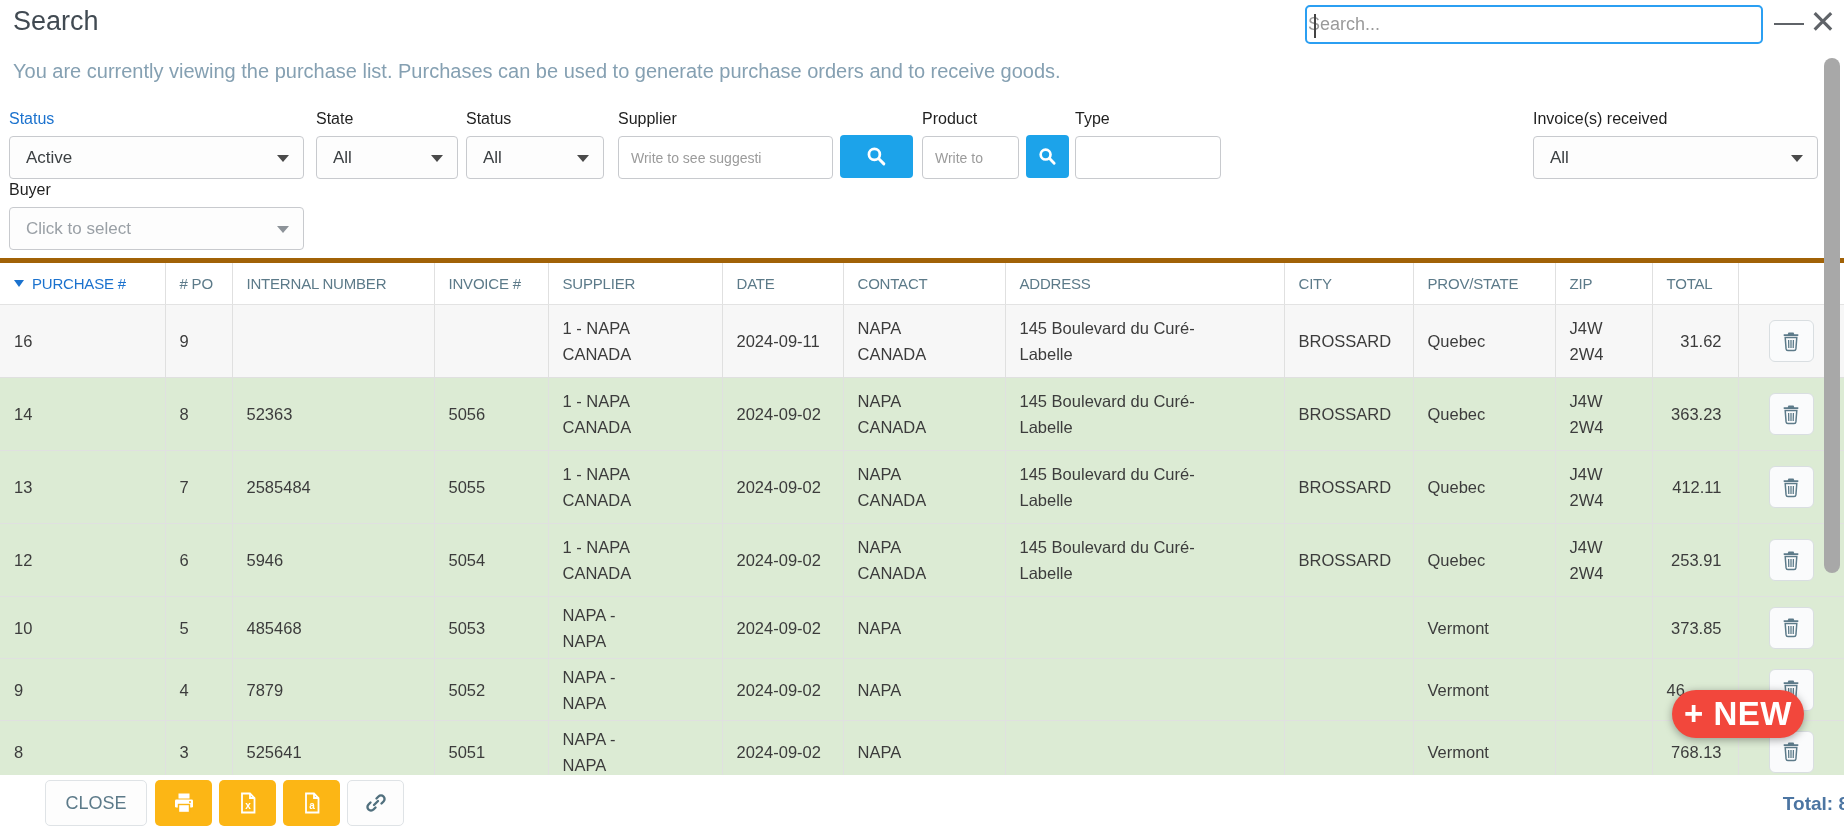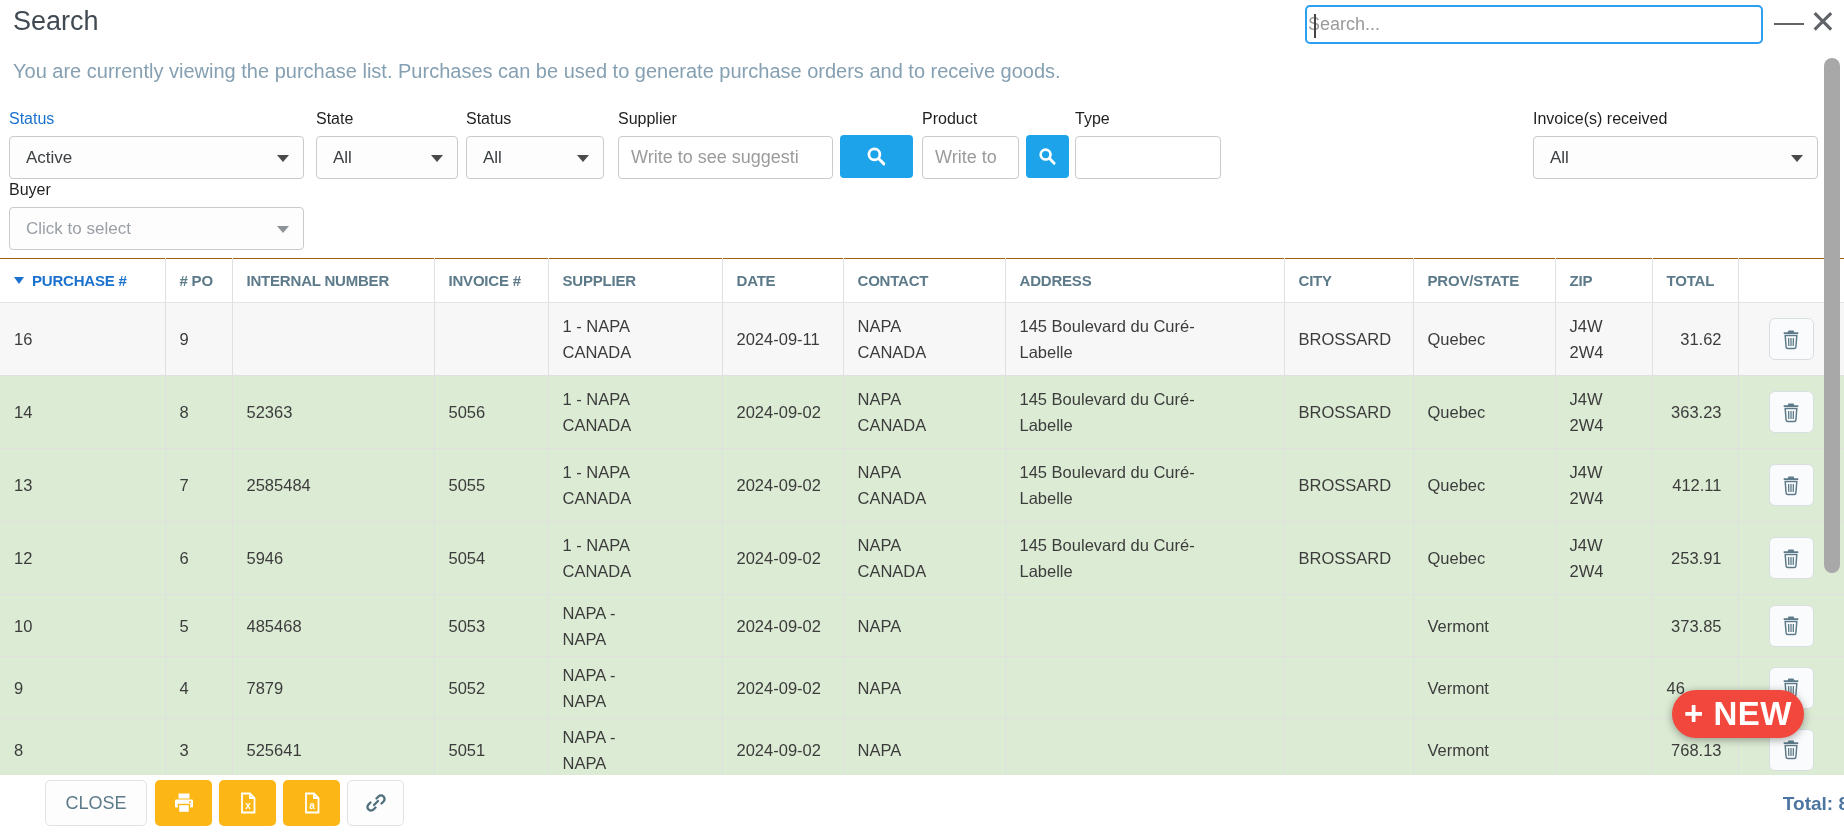--- a/index.html
+++ b/index.html
@@ -27,30 +27,30 @@
   .fblock { position:absolute; }
   .fblock label { display:block; font-size:16px; color:#1f1f1f; margin-bottom:8px; height:18px; }
   .fblock label.blue { color:var(--c-accent,#1b72ce); }
   .control { height:43px; border:1px solid #c8cace; border-radius:4px; background:#fdfdfd;
     display:flex; align-items:center; padding:0 16px; font-size:17px; color:#3c4043; position:relative; width:100%; }
   .control .chev { position:absolute; right:14px; top:50%; margin-top:-3px; width:0; height:0;
     border-left:6px solid transparent; border-right:6px solid transparent; border-top:7px solid #4a4a4a; }
   .control.placeholder { color:#9aa0a6; }
   .control.placeholder .chev { border-top-color:#8d9399; }
   .fblock input.txt { width:100%; height:43px; border:1px solid #c8cace; border-radius:4px; background:#fff;
-    padding:4px 12px; font-size:18px; font-family:"Liberation Sans",sans-serif; color:#333; outline:none; }
+    padding:4px 12px; font-size:14px; font-family:"Liberation Sans",sans-serif; color:#333; outline:none; }
   .fblock input.txt::placeholder { color:#9b9b9b; }
   .sbtn { position:absolute; height:43px; border:none; border-radius:4px; background:var(--c-search,#1ca3ea);
     display:flex; align-items:center; justify-content:center; cursor:pointer; }
 
   
   .table-wrap { position:absolute; left:0; top:258px; width:1844px; height:517px; overflow:hidden; }
   table { border-collapse:collapse; table-layout:fixed; width:1844px; }
-  thead th { height:44px; font-size:15px; font-weight:bold; letter-spacing:-0.2px; color:var(--c-slate,#5c7a89);
-    text-align:left; padding:0 6px 0 14px; border-top:1px solid #a16207; border-bottom:1px solid #e3e3e3;
+  thead th { height:44px; font-size:15px; font-weight:normal; letter-spacing:-0.2px; color:var(--c-slate,#5c7a89);
+    text-align:left; padding:0 6px 0 14px; border-top:5px solid #a16207; border-bottom:1px solid #e3e3e3;
     border-right:1px solid #e0e0e0; background:#fff; white-space:nowrap; cursor:pointer; }
   thead th:last-child { border-right:none; }
   thead th.sorted { color:var(--c-accent,#1b72ce); }
   .sort-tri { display:inline-block; width:0; height:0; border-left:5px solid transparent; border-right:5px solid transparent;
     border-top:7px solid var(--c-accent,#1b72ce); margin-right:8px; vertical-align:2px; }
   tbody td { font-size:16.5px; color:#3c3c3c; padding:4px 6px 4px 14px; border-bottom:1px solid #e0e0e0;
     border-right:1px solid #e0e0e0; vertical-align:middle; line-height:26px; }
   tbody td:last-child { border-right:none; }
   tr.green td { background:var(--c-green,#dcebd4); }
   tr.plain td { background:#f7f7f7; }

